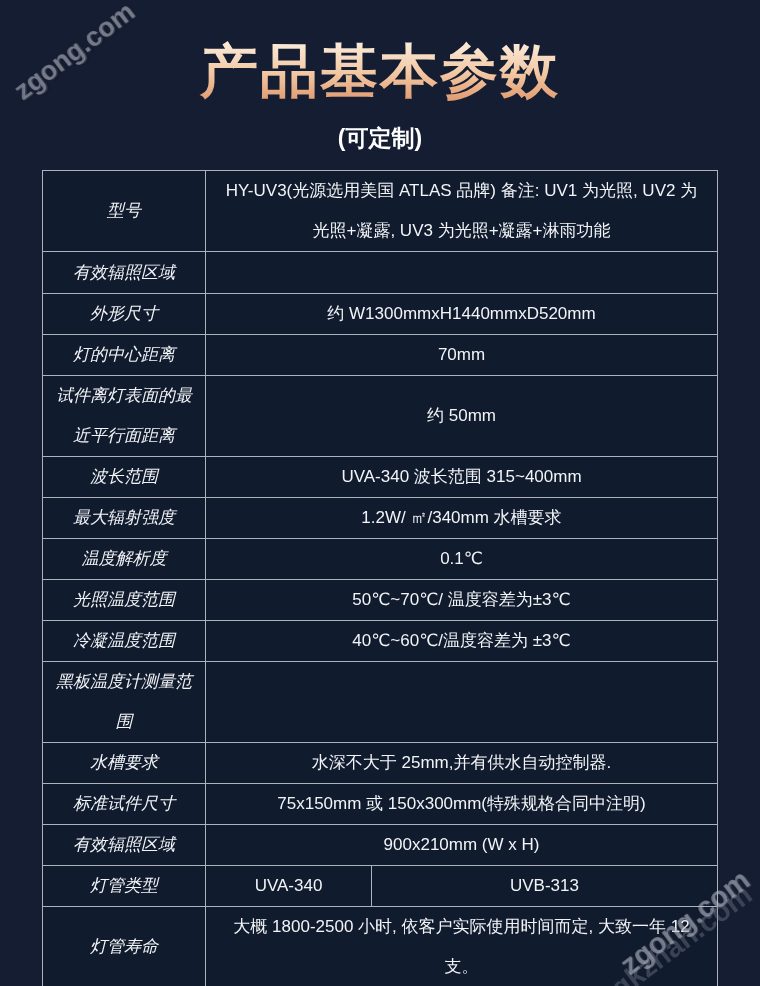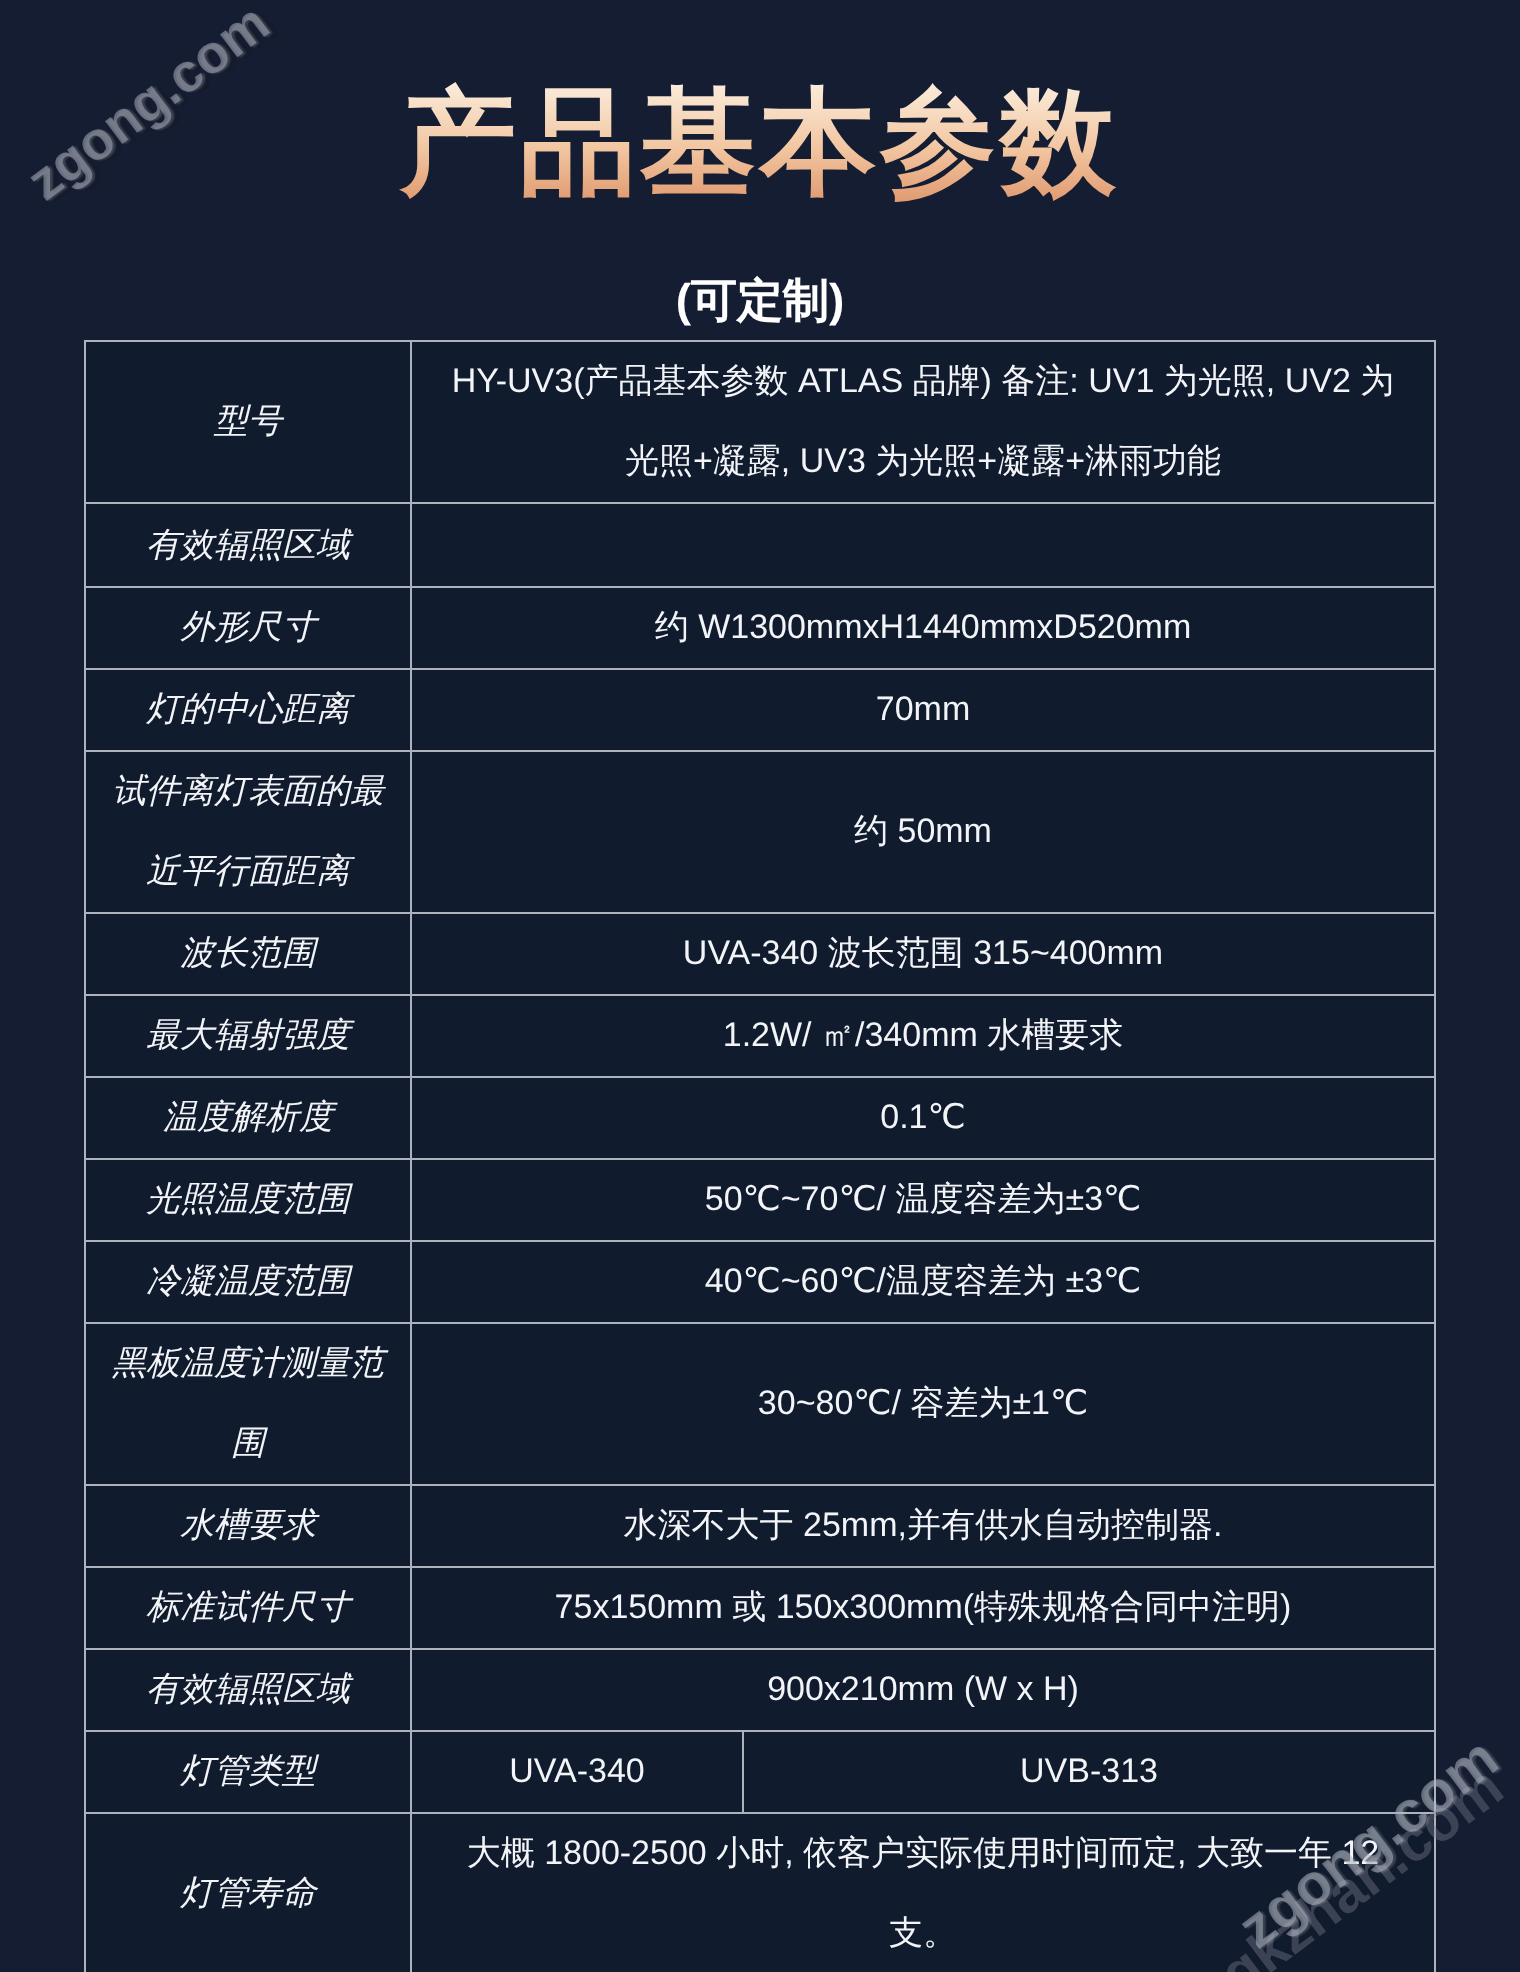--- a/index.html
+++ b/index.html
@@ -27,21 +27,21 @@
   }
   @supports ((-webkit-background-clip: text) or (background-clip: text)){
     .page-title{
       background:linear-gradient(180deg,#fdf6ea 0%,#f2c7a2 52%,#da8a5e 100%);
       -webkit-background-clip:text;
       background-clip:text;
       color:transparent;
     }
   }
   .page-subtitle{
-    margin-top:24px;
+    margin-top:12px;
     text-align:center;
     font-size:23px;
     font-weight:700;
     color:#ffffff;
   }
   
   .spec-table{
     position:absolute;
     left:42px;top:170px;width:676px;
     border:1px solid var(--border);
@@ -114,21 +114,21 @@
   <span class="layer front">zgong.com</span>
 </div>
 
 <div class="page-title">产品基本参数</div>
 <div class="page-subtitle">(可定制)</div>
 
 <div class="spec-table">
 
   <div class="row h80">
     <div class="cell label">型号</div>
-    <div class="cell value">HY-UV3(产品基本参数 ATLAS 品牌) 备注: UV1 为光照, UV2 为光照+凝露, UV3 为光照+凝露+淋雨功能</div>
+    <div class="cell value">HY-UV3(光源选用美国 ATLAS 品牌) 备注: UV1 为光照, UV2 为光照+凝露, UV3 为光照+凝露+淋雨功能</div>
   </div>
 
   <div class="row h42">
     <div class="cell label">有效辐照区域</div>
   </div>
 
   <div class="row h41">
     <div class="cell label">外形尺寸</div>
     <div class="cell value">约 W1300mmxH1440mmxD520mm</div>
   </div>
@@ -163,21 +163,20 @@
     <div class="cell value">50℃~70℃/ 温度容差为±3℃</div>
   </div>
 
   <div class="row h41">
     <div class="cell label">冷凝温度范围</div>
     <div class="cell value">40℃~60℃/温度容差为 ±3℃</div>
   </div>
 
   <div class="row h81">
     <div class="cell label">黑板温度计测量范围</div>
-    <div class="cell value">30~80℃/ 容差为±1℃</div>
   </div>
 
   <div class="row h41">
     <div class="cell label">水槽要求</div>
     <div class="cell value">水深不大于 25mm,并有供水自动控制器.</div>
   </div>
 
   <div class="row h41">
     <div class="cell label">标准试件尺寸</div>
     <div class="cell value">75x150mm 或 150x300mm(特殊规格合同中注明)</div>

